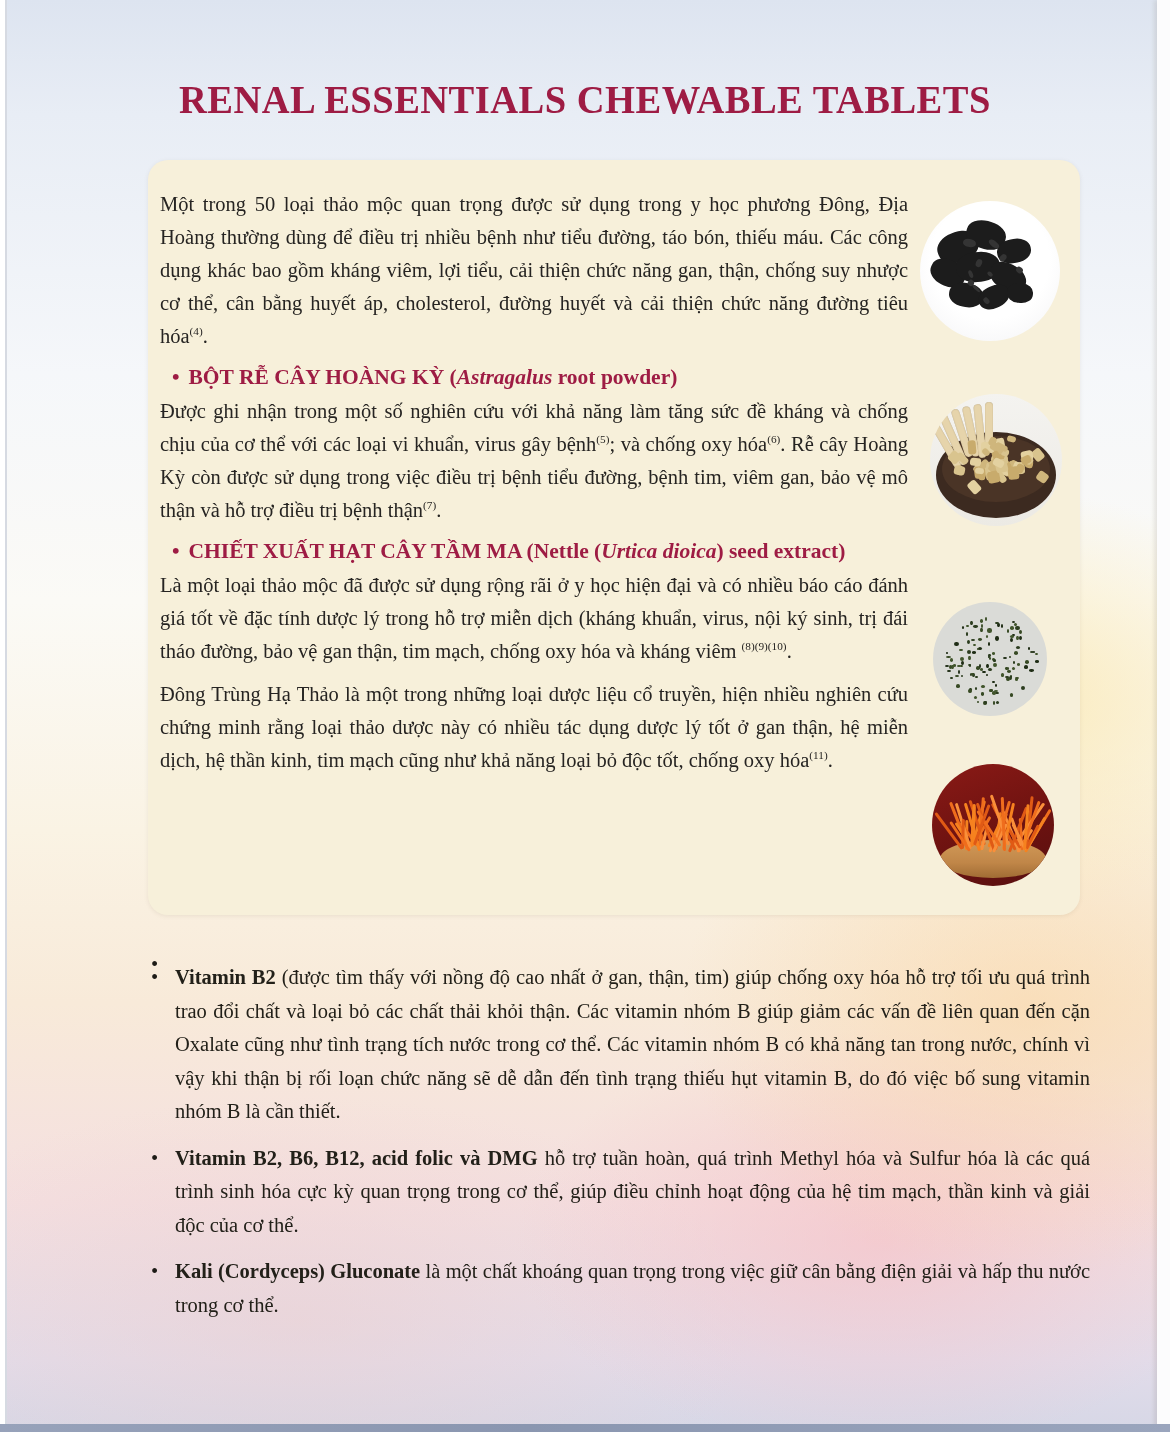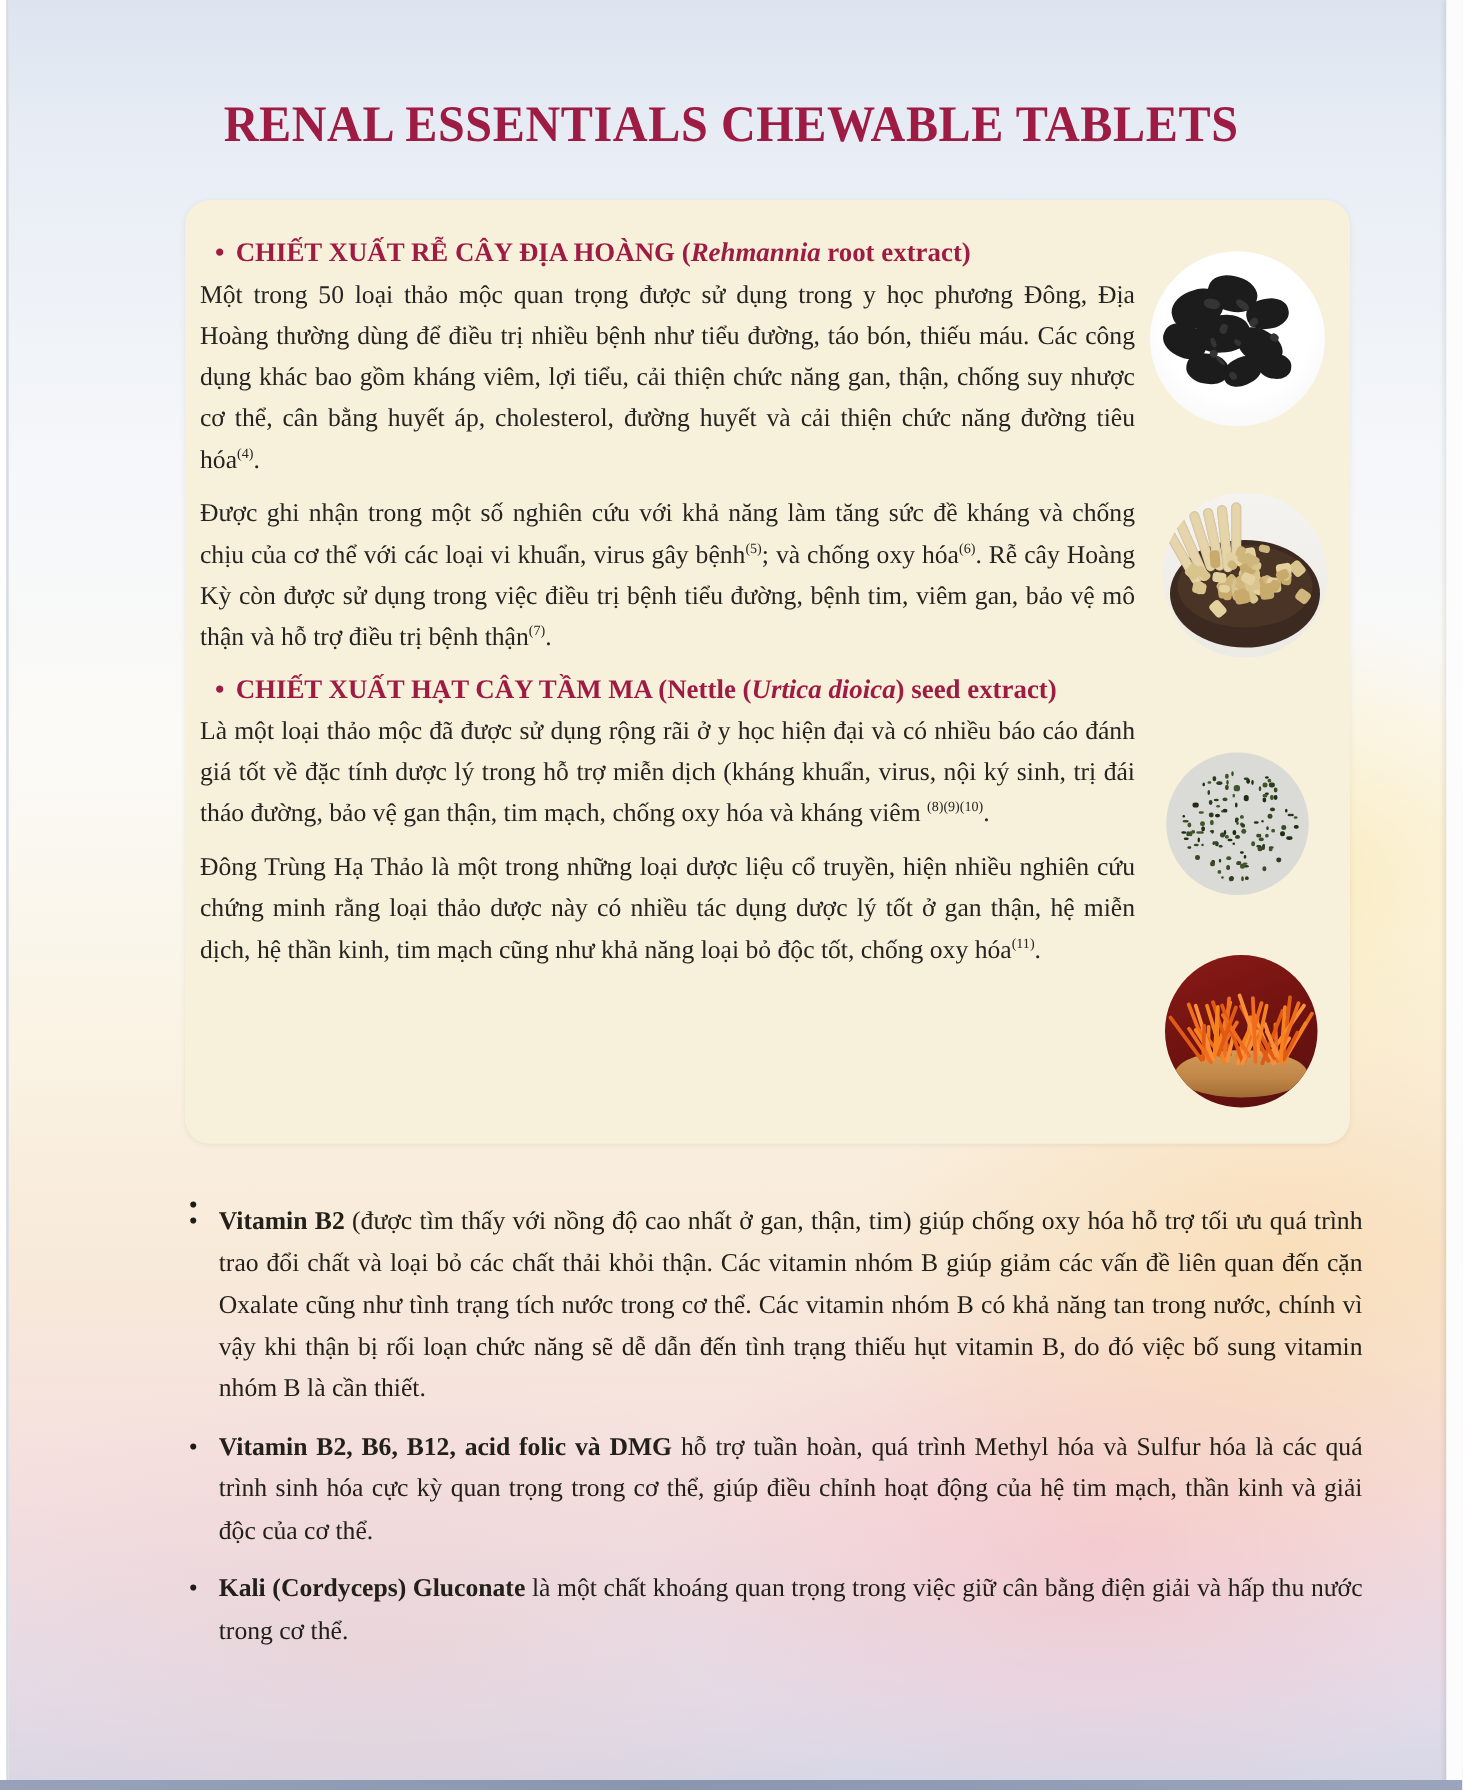--- a/index.html
+++ b/index.html
@@ -70,25 +70,25 @@
   <div class="edge-right"></div>
   <div class="bottom-strip"></div>
 
   <div class="page-title">
     <span class="squeeze">RENAL ESSENTIALS CHEWABLE TABLETS</span>
   </div>
 
   <div class="panel">
 
     <div class="section">
-      <div class="ing-heading"><span class="dot">•</span><span><span class="seg-bold">CHIẾT XUẤT RỄ CÂY ĐỊA HOÀNG  (</span><span class="seg-bold-italic">Rehmannia</span><span class="seg-bold"> root extract)</span></span></div>
       <div class="ing-body"><span class="seg-plain">Một trong 50 loại thảo mộc quan trọng  được sử dụng trong y học phương Đông, Địa Hoàng thường dùng để điều trị nhiều bệnh như tiểu đường, táo bón, thiếu máu. Các công dụng khác bao gồm kháng viêm, lợi tiểu, cải thiện chức năng gan, thận, chống suy nhược cơ thể, cân bằng huyết áp, cholesterol, đường huyết và cải thiện chức năng đường tiêu hóa</span><sup class="seg-sup">(4)</sup><span class="seg-plain">.</span></div>
     </div>
 
     <div class="section">
+      <div class="ing-heading"><span class="dot">•</span><span><span class="seg-bold">BỘT RỄ CÂY HOÀNG KỲ  (</span><span class="seg-bold-italic">Astragalus</span><span class="seg-bold"> root powder)</span></span></div>
       <div class="ing-body"><span class="seg-plain">Được ghi nhận trong một số nghiên cứu với khả năng làm tăng sức đề kháng và chống chịu của cơ thể với các loại vi khuẩn, virus gây bệnh</span><sup class="seg-sup">(5)</sup><span class="seg-plain">; và chống oxy hóa</span><sup class="seg-sup">(6)</sup><span class="seg-plain">. Rễ cây Hoàng Kỳ còn được sử dụng trong việc điều trị bệnh tiểu đường, bệnh tim, viêm gan, bảo vệ mô thận và hỗ trợ điều trị bệnh thận</span><sup class="seg-sup">(7)</sup><span class="seg-plain">.</span></div>
     </div>
 
     <div class="section">
       <div class="ing-heading"><span class="dot">•</span><span><span class="seg-bold">CHIẾT XUẤT HẠT CÂY TẦM MA (Nettle (</span><span class="seg-bold-italic">Urtica dioica</span><span class="seg-bold">) seed extract)</span></span></div>
       <div class="ing-body"><span class="seg-plain">Là một loại thảo mộc đã được sử dụng rộng rãi ở y học hiện đại và có nhiều báo cáo đánh giá tốt về đặc tính dược lý trong hỗ trợ miễn dịch (kháng khuẩn, virus, nội ký sinh, trị đái tháo đường, bảo vệ gan thận, tim mạch, chống oxy hóa và kháng viêm </span><sup class="seg-sup">(8)(9)(10)</sup><span class="seg-plain">.</span></div>
     </div>
 
     <div class="section">
       <div class="ing-body"><span class="seg-plain">Đông Trùng Hạ Thảo là một trong những loại dược liệu cổ truyền, hiện nhiều nghiên cứu chứng minh rằng loại thảo dược này có nhiều tác dụng dược lý tốt ở gan thận, hệ miễn dịch, hệ thần kinh, tim mạch cũng như khả năng loại bỏ độc tốt, chống oxy hóa</span><sup class="seg-sup">(11)</sup><span class="seg-plain">.</span></div>

